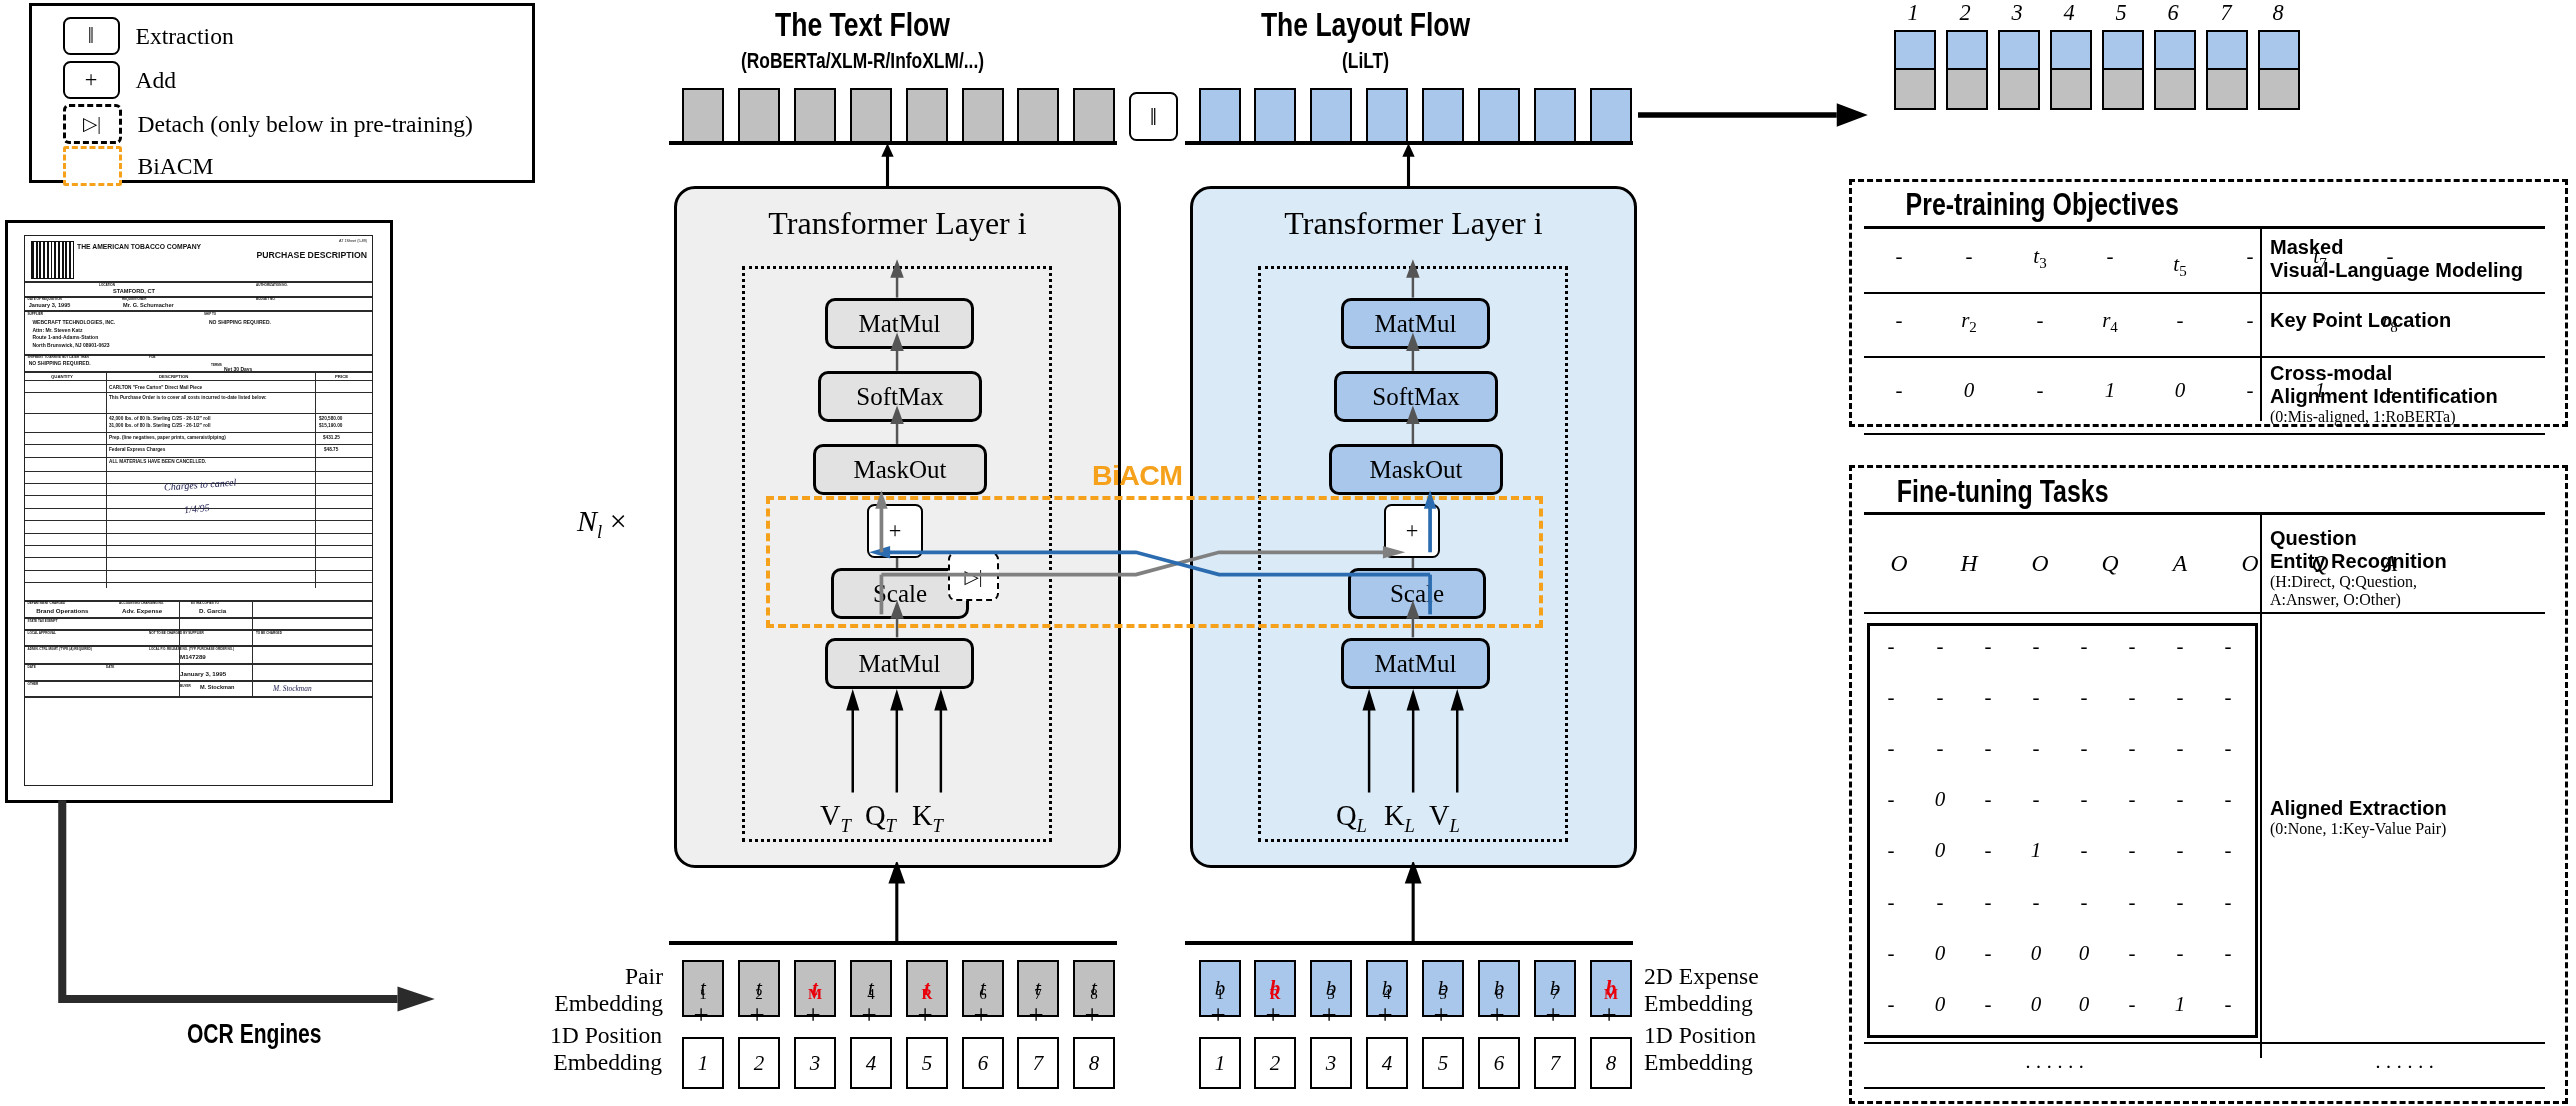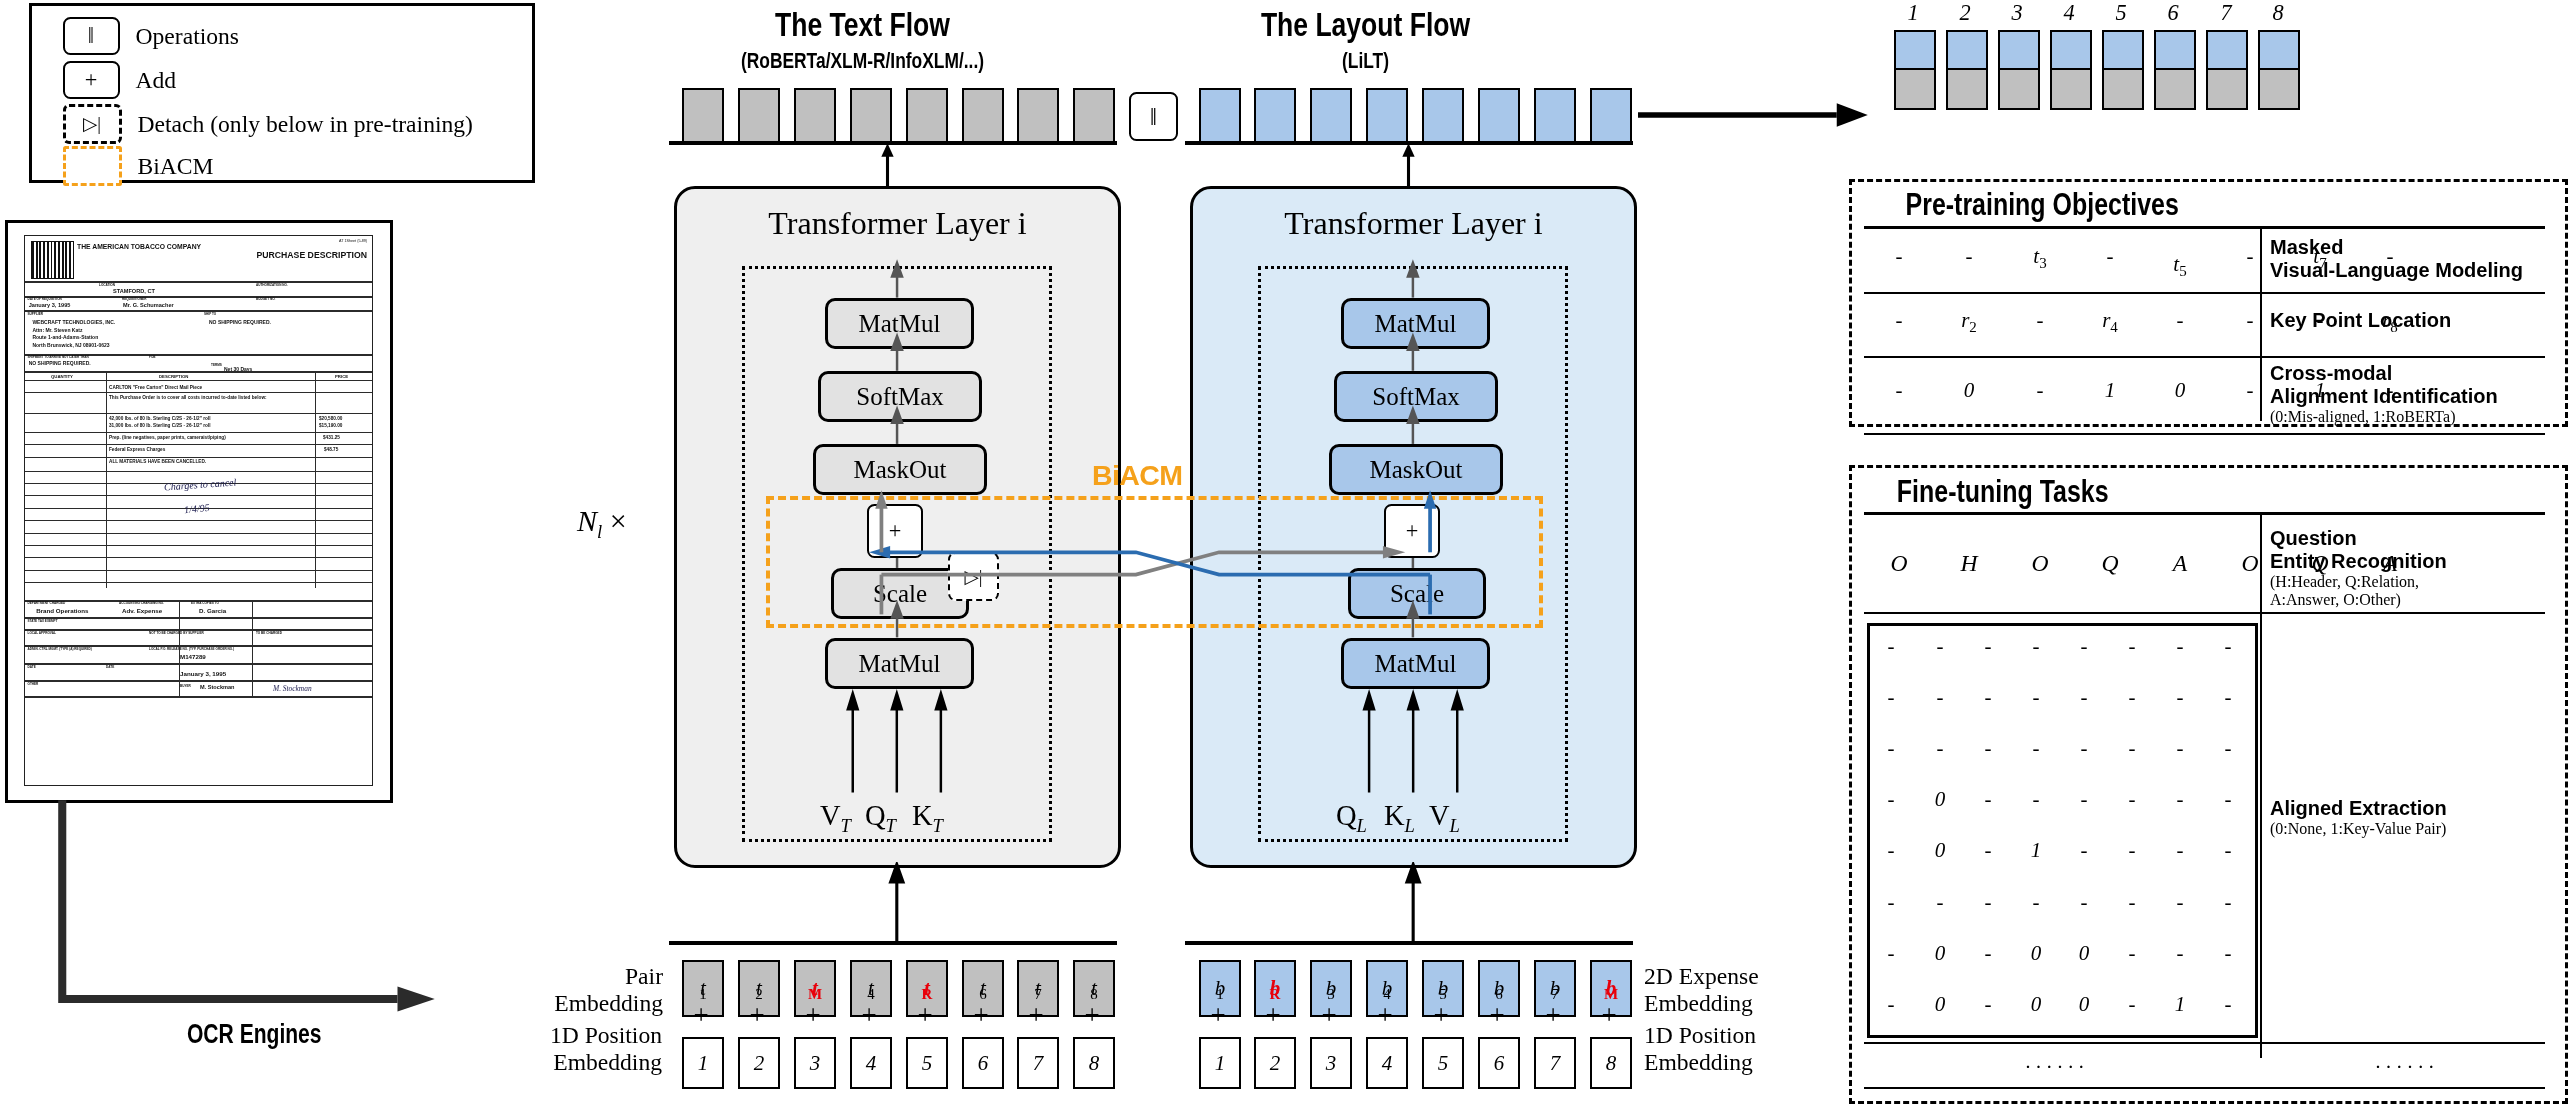--- a/index.html
+++ b/index.html
@@ -86,21 +86,21 @@
   .outnum{position:absolute;font-size:22.3px;font-style:italic;text-align:center;}
 </style>
 </head>
 <body>
 
 <div class="abs" id="legend">
   <div class="lg-row" style="top:11.2px;">
     <div class="lg-ico">
         <span>‖</span>
       </div>
-    <div class="lg-txt">Operations</div>
+    <div class="lg-txt">Extraction</div>
   </div>
   <div class="lg-row" style="top:55px;">
     <div class="lg-ico">
         <span>+</span>
       </div>
     <div class="lg-txt">Add</div>
   </div>
   <div class="lg-row" style="top:98px;">
     <div class="lg-ico dash">
         <span style="font-size:18.6px">▷|</span>
@@ -621,21 +621,21 @@
     <div class="cell" style="left:1934px;top:550px;width:70px;font-size:23.6px;">H</div>
     <div class="cell" style="left:2005px;top:550px;width:70px;font-size:23.6px;">O</div>
     <div class="cell" style="left:2075px;top:550px;width:70px;font-size:23.6px;">Q</div>
     <div class="cell" style="left:2145px;top:550px;width:70px;font-size:23.6px;">A</div>
     <div class="cell" style="left:2215px;top:550px;width:70px;font-size:23.6px;">O</div>
     <div class="cell" style="left:2285px;top:550px;width:70px;font-size:23.6px;">Q</div>
     <div class="cell" style="left:2355px;top:550px;width:70px;font-size:23.6px;">A</div>
     <div class="rlabel" style="left:2270px;top:527px;width:279px;">
       <div>Question</div>
       <div>Entity Recognition</div>
-      <div class="rsub">(H:Header, Q:Relation,</div>
+      <div class="rsub">(H:Direct, Q:Question,</div>
       <div class="rsub"> A:Answer, O:Other)</div>
     </div>
     <div class="rule" style="left:1864px;top:612px;width:681px;height:1.9px;"></div>
     <div class="matrix" style="left:1867px;top:623px;width:385px;height:409px;"></div>
     <div class="cell" style="left:1867px;top:634px;width:48px;font-size:21px;">-</div>
     <div class="cell" style="left:1916px;top:634px;width:48px;font-size:21px;">-</div>
     <div class="cell" style="left:1964px;top:634px;width:48px;font-size:21px;">-</div>
     <div class="cell" style="left:2012px;top:634px;width:48px;font-size:21px;">-</div>
     <div class="cell" style="left:2060px;top:634px;width:48px;font-size:21px;">-</div>
     <div class="cell" style="left:2108px;top:634px;width:48px;font-size:21px;">-</div>

